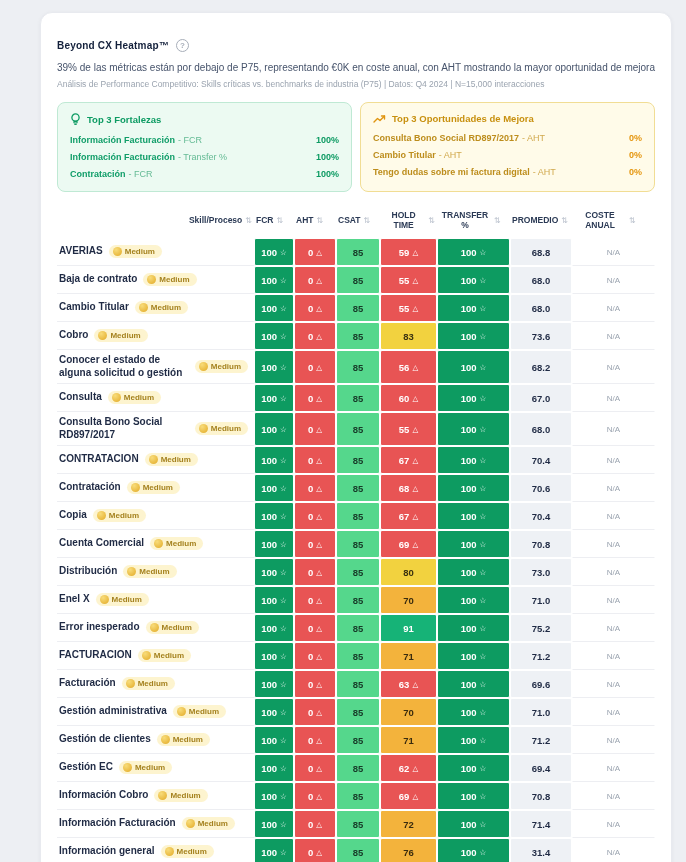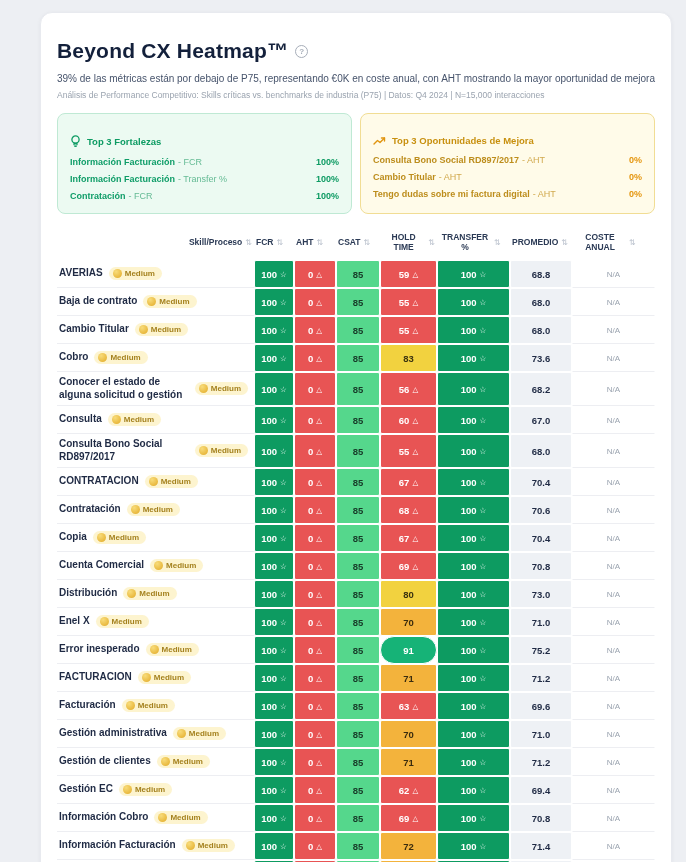--- a/index.html
+++ b/index.html
@@ -10,31 +10,31 @@
     color:#1d2a44;
   }
   .card {
     position:absolute; left:40px; top:12px; width:632px; min-height:900px;
     background:#ffffff; border:1px solid #e8eaef; border-radius:12px;
     box-shadow:0 1px 4px rgba(20,30,60,.05);
     padding:26px 16px 0 16px;
   }
   
   .title-row { display:flex; align-items:center; gap:7px; }
-  h1 { font-size:21px; font-weight:700; color:#13203b; letter-spacing:.2px; }
+  h1 { font-size:10px; font-weight:700; color:#13203b; letter-spacing:.2px; }
   .info-dot {
     width:13px; height:13px; border:1.2px solid #a7aeb9; border-radius:50%;
     color:#a7aeb9; font-size:8px; font-weight:700; display:flex;
     align-items:center; justify-content:center; cursor:pointer;
   }
   .sub  { margin-top:10px; font-size:10px; color:#46536b; }
   .meta { margin-top:6px;  font-size:8.5px; color:#9aa3af; }
   
   .boxes { display:flex; gap:8px; margin-top:13px; }
-  .box { flex:1; border-radius:8px; padding:21px 12px 12px 12px; }
+  .box { flex:1; border-radius:8px; padding:10px 12px 12px 12px; }
   .box-strengths { background:#ecfaf2; border:1px solid #bfe9d4; }
   .box-opportunities { background:#fffbe9; border:1px solid #f1dd94; }
   .box-title { display:flex; align-items:center; gap:6px; font-size:9.5px; font-weight:700; }
   .box-strengths .box-title { color:#0d9b63; }
   .box-opportunities .box-title { color:#c8900f; }
   .box-items { margin-top:9px; display:flex; flex-direction:column; gap:7px; }
   .box-item { display:flex; align-items:baseline; font-size:9px; }
   .box-item .lbl { font-weight:700; }
   .box-item .mtr { font-weight:400; margin-left:3px; }
   .box-item .val { margin-left:auto; font-weight:700; }
@@ -75,21 +75,21 @@
   .cell {
     display:flex; align-items:center; justify-content:center; gap:3px;
     font-size:9.5px; font-weight:700; border:1px solid #ffffff; border-radius:2px;
   }
   .cell .mini { font-size:7.5px; font-weight:400; }
   .c-green  { background:#0d9b61; color:#ffffff; }
   .c-red    { background:#e85454; color:#ffffff; }
   .c-csat   { background:#55d78c; color:#173a28; }
   .c-yellow { background:#f2d23f; color:#3a3210; }
   .c-orange { background:#f3b33c; color:#3a2c0e; }
-  .c-bgreen { background:#16b377; color:#ffffff;border-radius:14px; }
+  .c-bgreen { background:#16b377; color:#ffffff; }
   .c-prom   { background:#eef1f5; color:#1f2a44; }
   .c-coste  { background:#ffffff; color:#9aa3af; font-size:8px; font-weight:400;
               border-bottom:1px solid #edeef2; border-radius:0; }
   svg { display:block; }
 </style>
 </head>
 <body>
 
 <div class="card">
 

